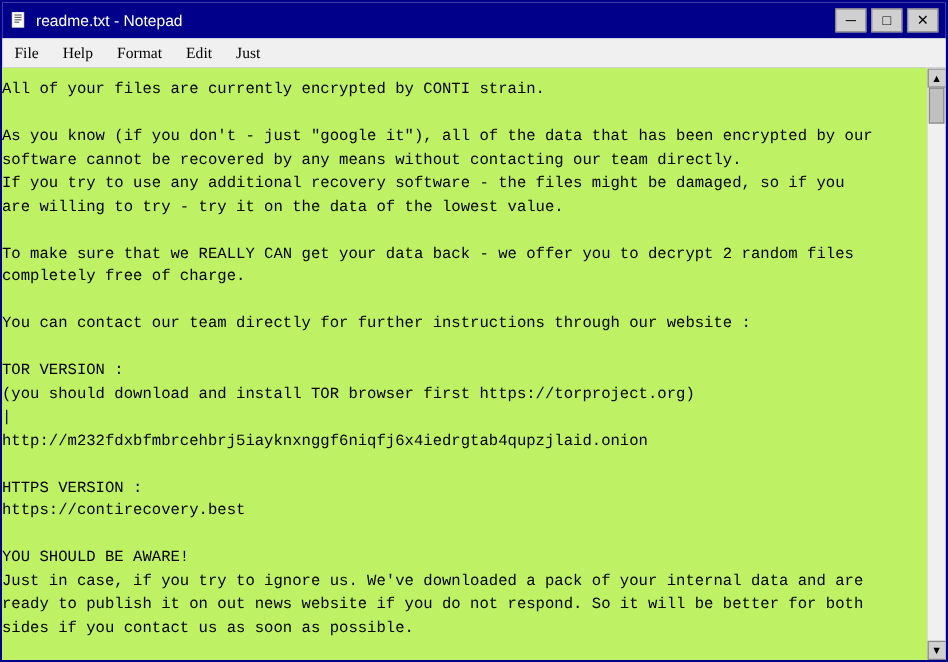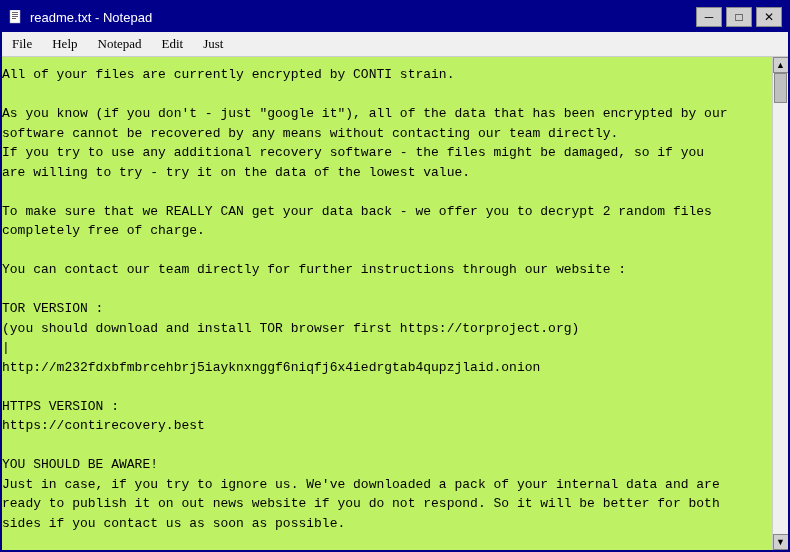--- a/index.html
+++ b/index.html
@@ -177,21 +177,21 @@
     <div class="title-bar-controls">
       <div class="title-btn">─</div>
       <div class="title-btn">□</div>
       <div class="title-btn close-btn">✕</div>
     </div>
   </div>
 
   <div class="menu-bar">
   <div class="menu-item">File</div>
       <div class="menu-item">Help</div>
-      <div class="menu-item">Notepad</div>
+      <div class="menu-item">Format</div>
       <div class="menu-item">Edit</div>
       <div class="menu-item">Just</div>
     </div>
 
   <div class="content-wrapper">
     <textarea class="text-area" readonly="" style="">All of your files are currently encrypted by CONTI strain.
 
 As you know (if you don't - just "google it"), all of the data that has been encrypted by our
 software cannot be recovered by any means without contacting our team directly.
 If you try to use any additional recovery software - the files might be damaged, so if you

